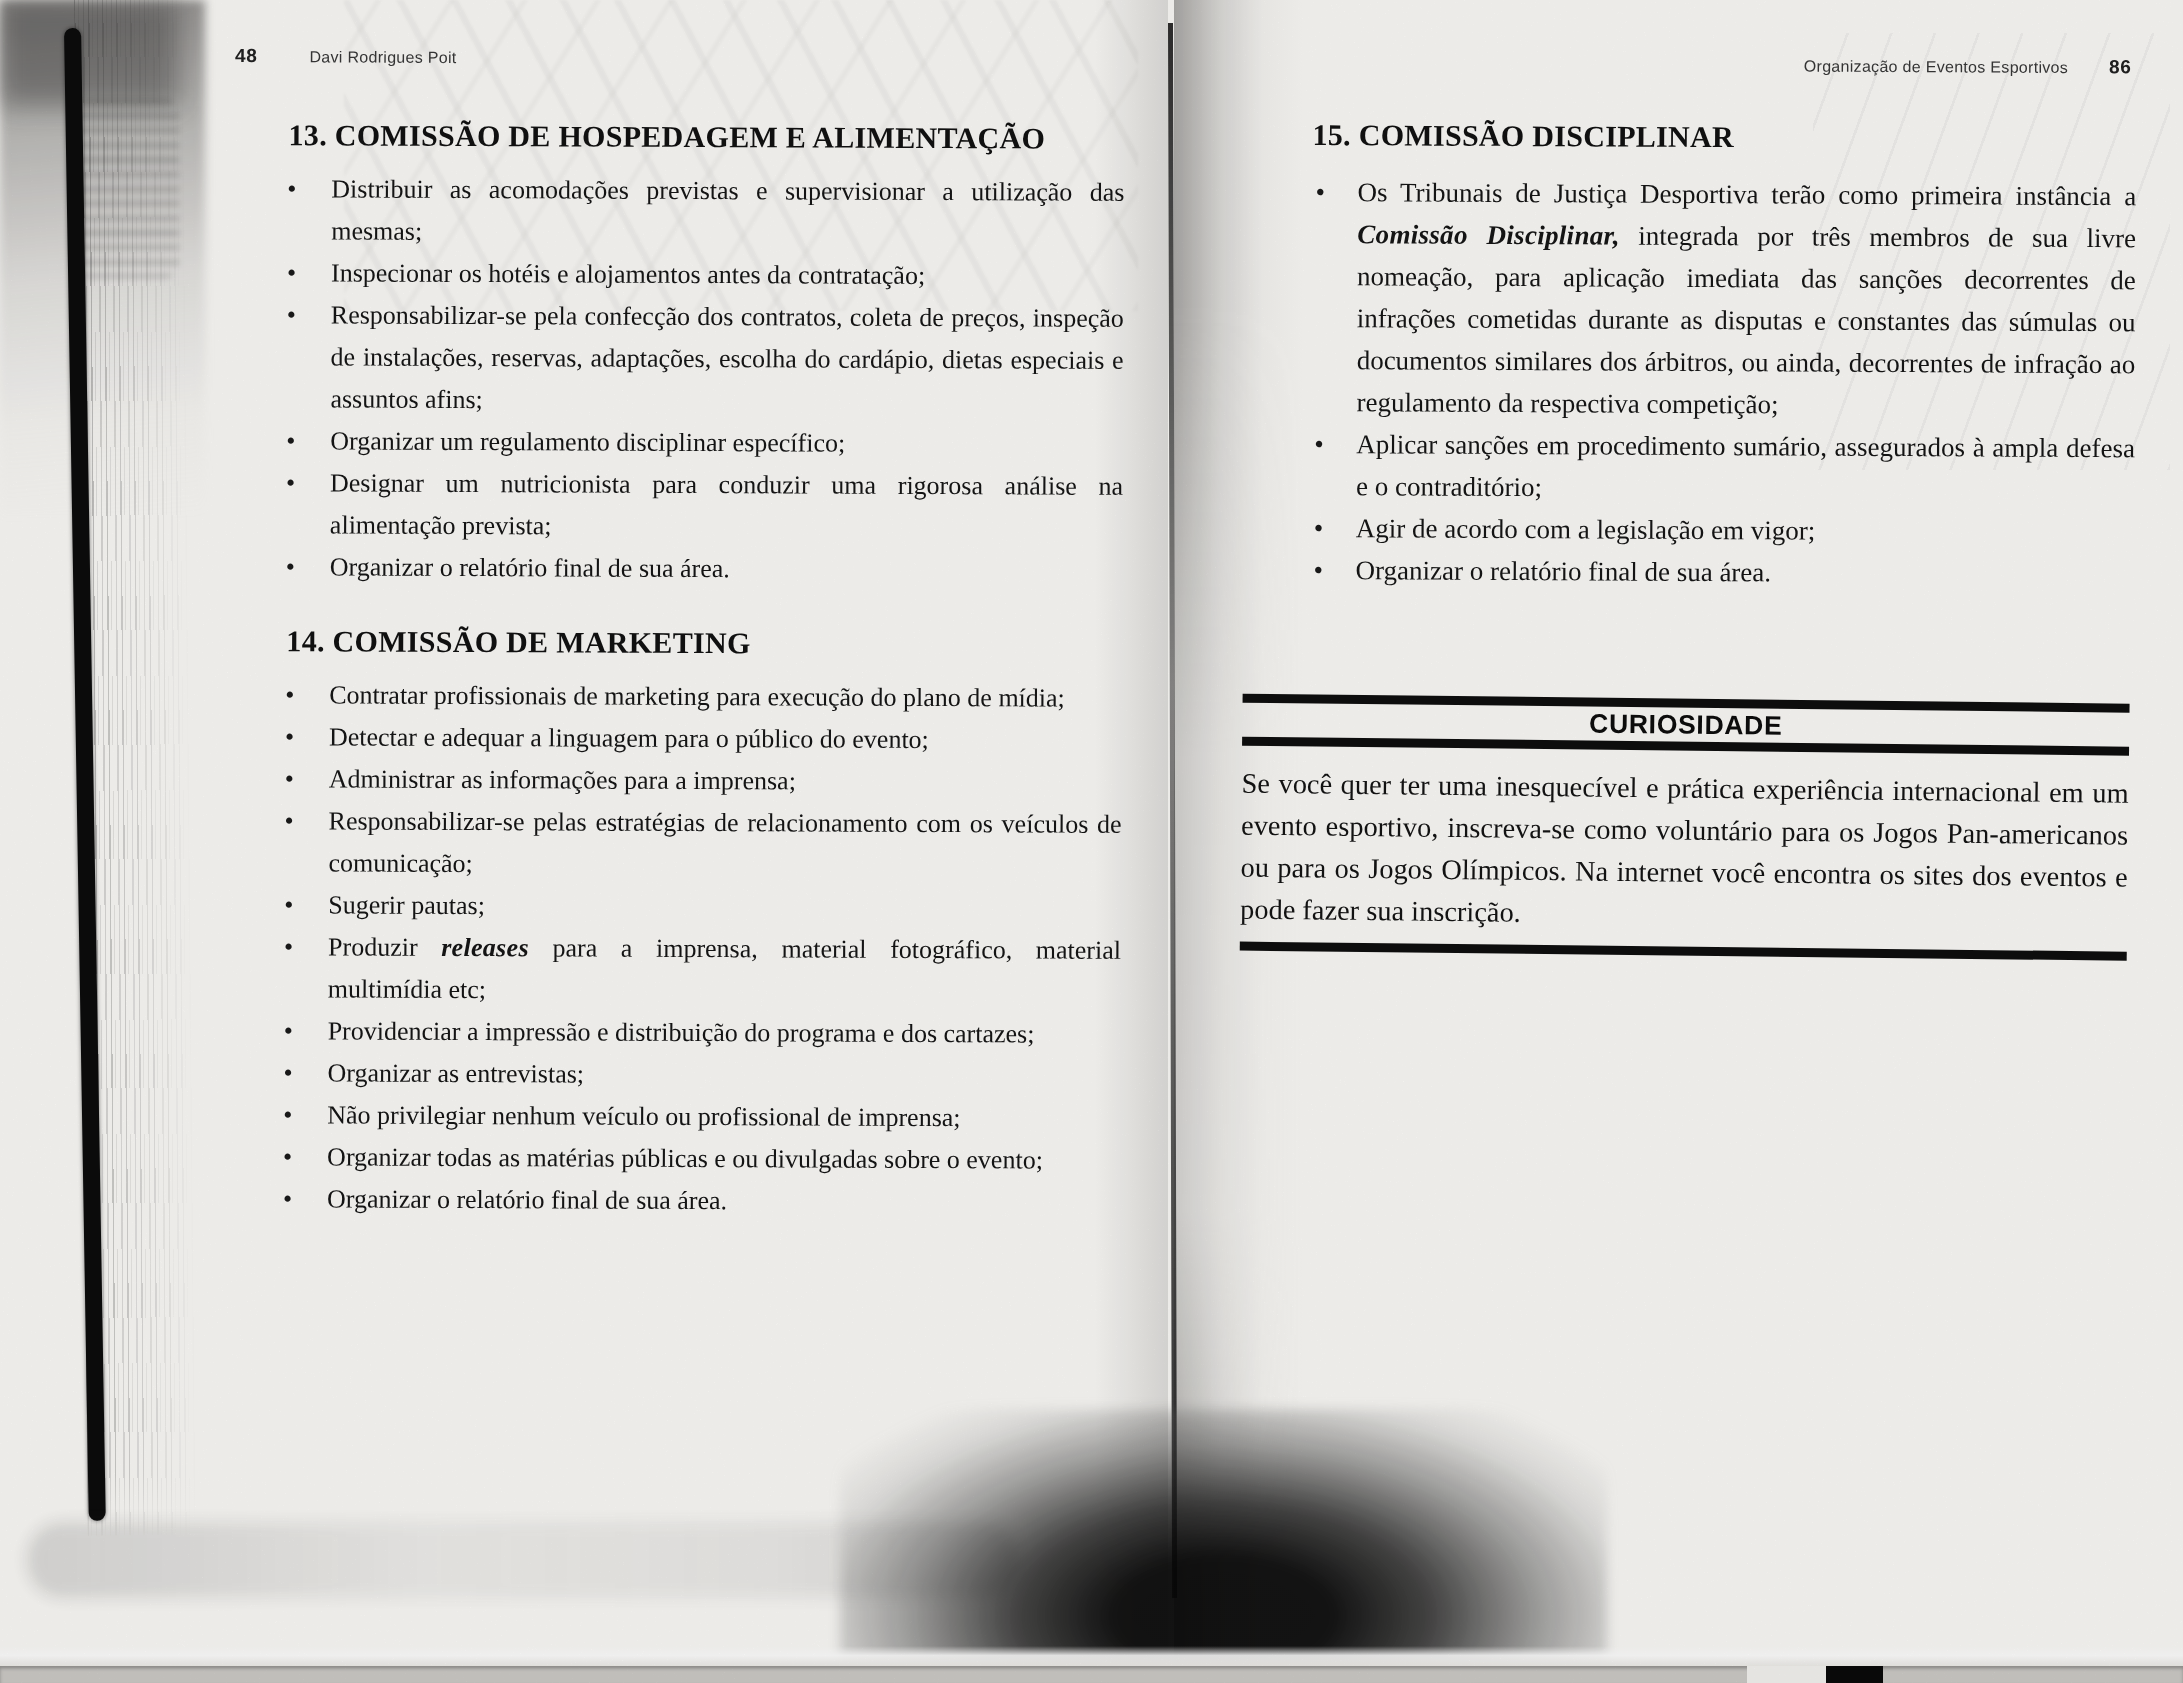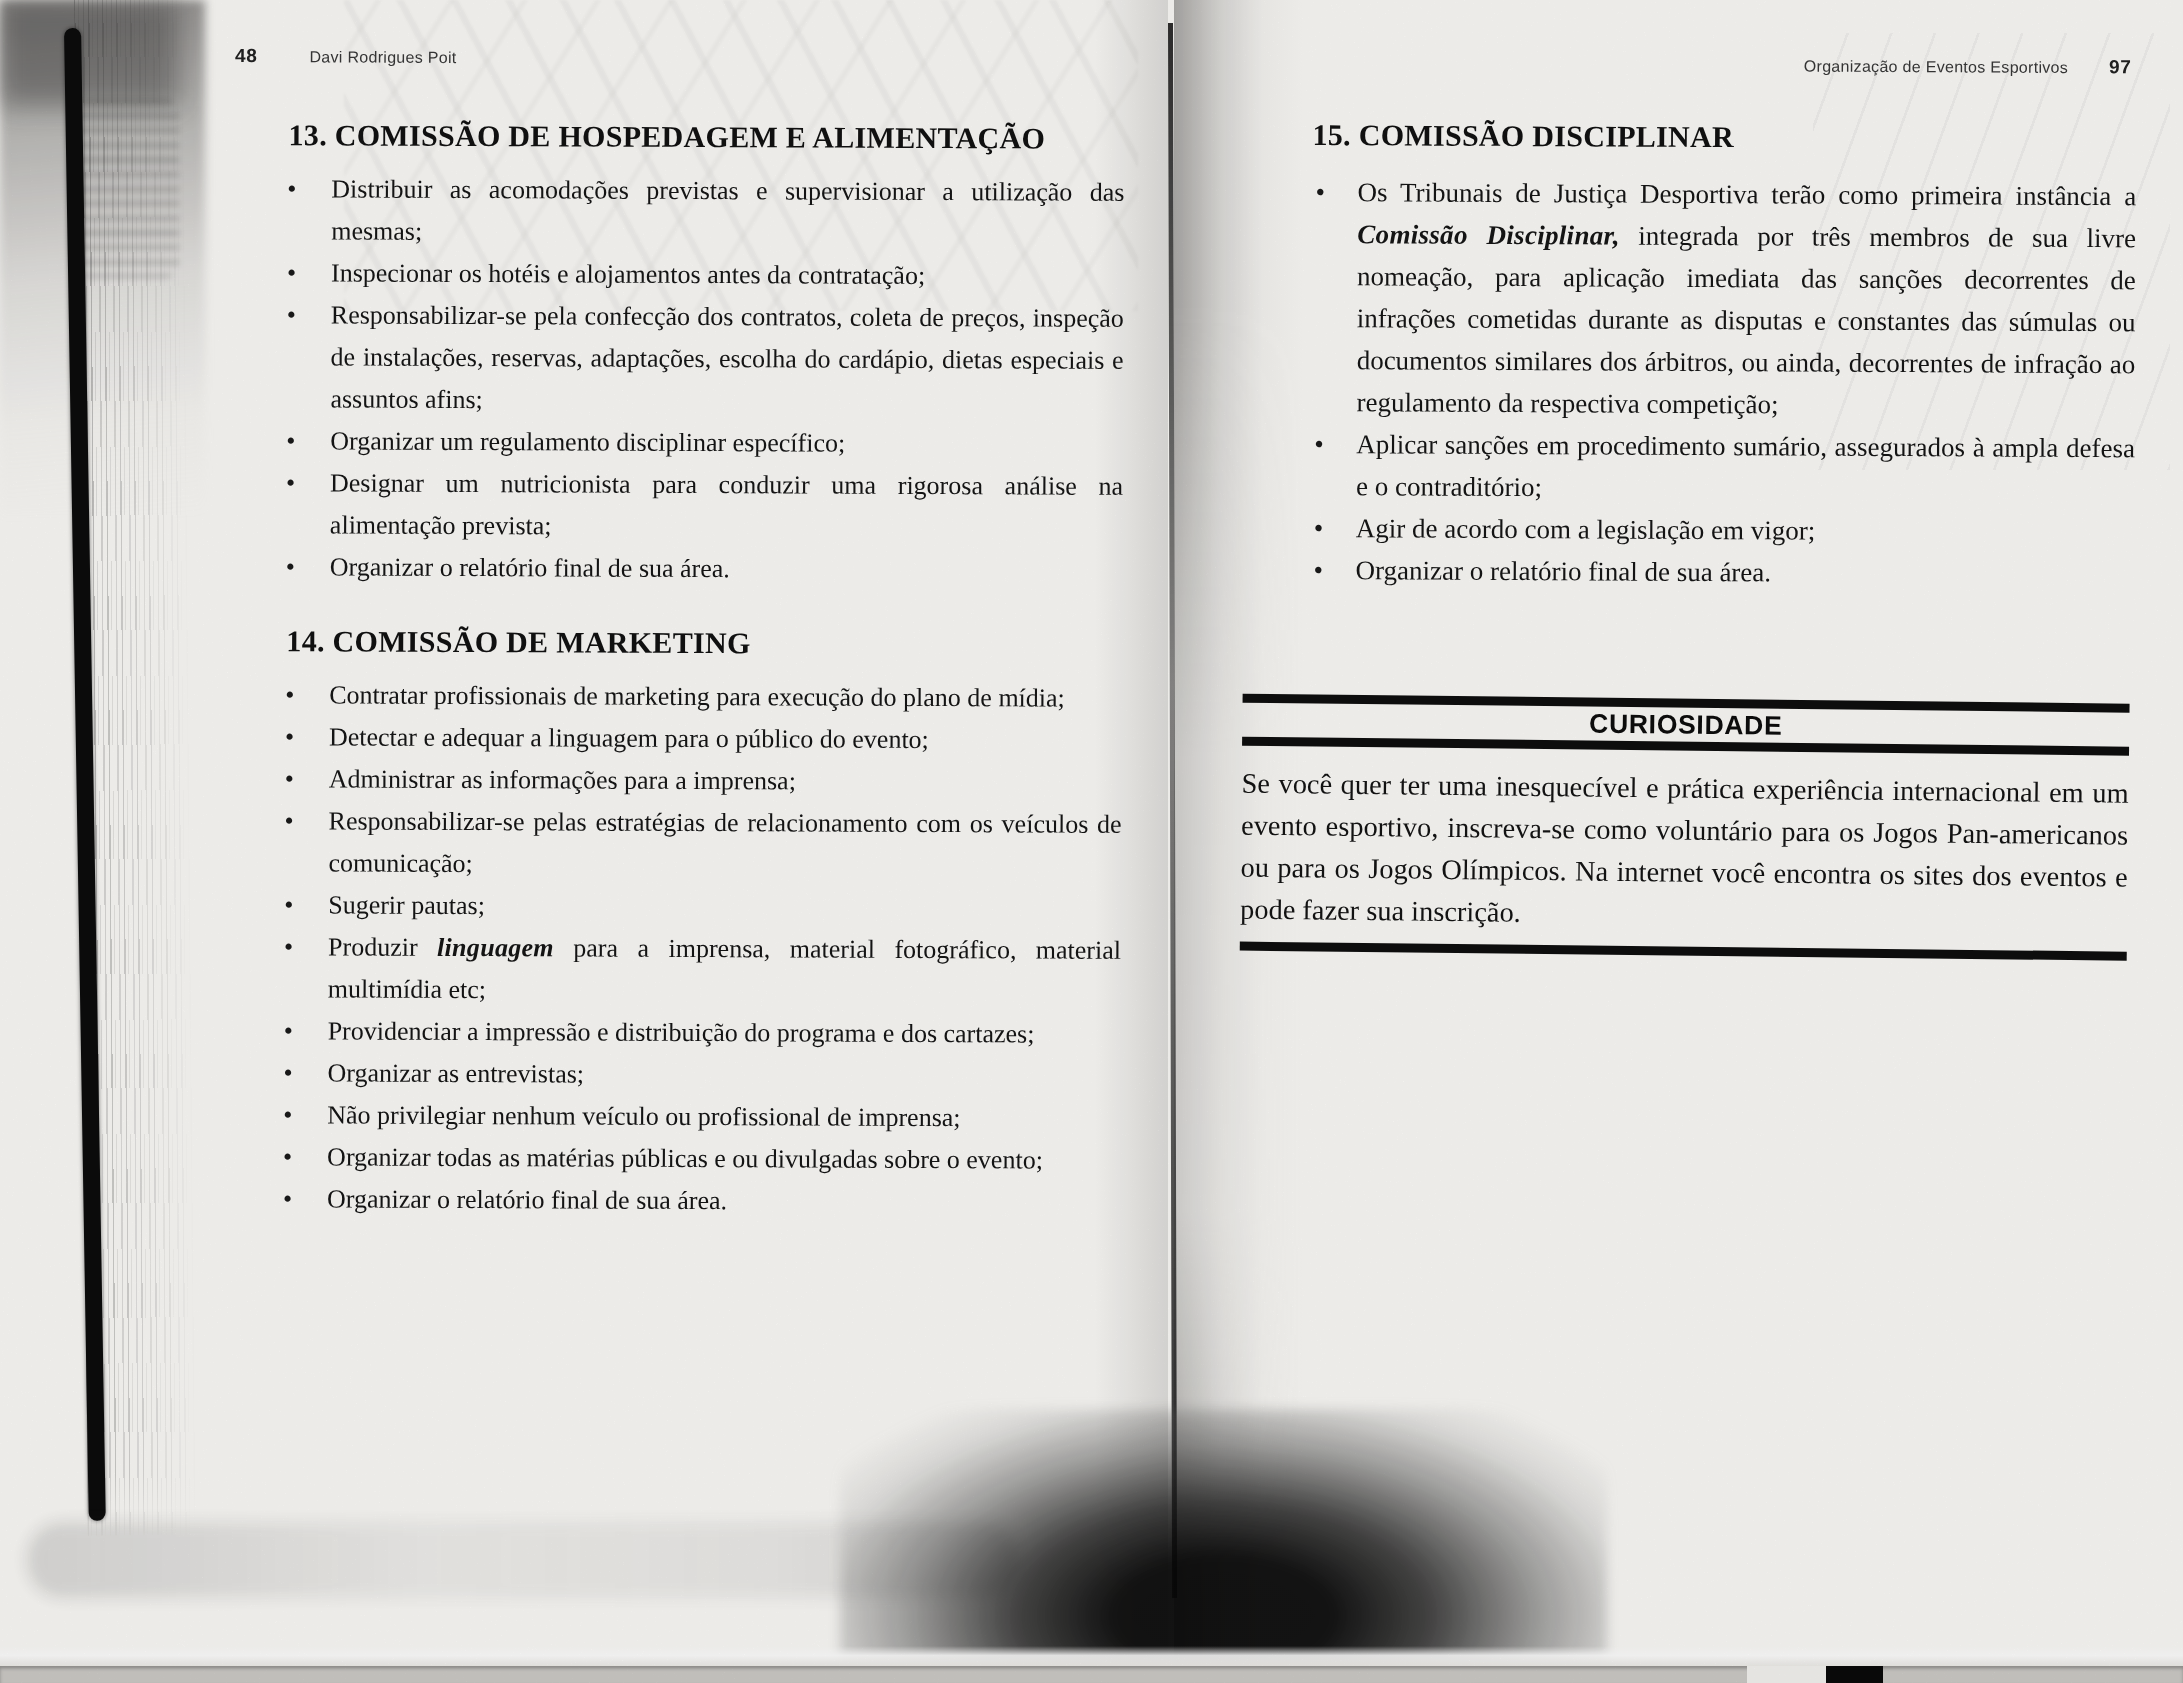--- a/index.html
+++ b/index.html
@@ -209,21 +209,21 @@
         <li>
           <span class="dot">•</span>
           <span class="btxt">Responsabilizar-se pelas estratégias de relacionamento com os veículos de comunicação;</span>
         </li>
         <li>
           <span class="dot">•</span>
           <span class="btxt">Sugerir pautas;</span>
         </li>
         <li>
           <span class="dot">•</span>
-          <span class="btxt">Produzir <b><i>linguagem</i></b> para a imprensa, material fotográfico, material multimídia etc;</span>
+          <span class="btxt">Produzir <b><i>releases</i></b> para a imprensa, material fotográfico, material multimídia etc;</span>
         </li>
         <li>
           <span class="dot">•</span>
           <span class="btxt">Providenciar a impressão e distribuição do programa e dos carta­zes;</span>
         </li>
         <li>
           <span class="dot">•</span>
           <span class="btxt">Organizar as entrevistas;</span>
         </li>
         <li>
@@ -238,21 +238,21 @@
           <span class="dot">•</span>
           <span class="btxt">Organizar o relatório final de sua área.</span>
         </li>
       </ul>
   </section>
 </main>
 
 <main class="page page-right">
   <header class="running">
     <span>Organização de Eventos Esportivos</span>
-    <span class="pagenum">97</span>
+    <span class="pagenum">86</span>
   </header>
   <section>
     <h2 class="section-title">15. COMISSÃO DISCIPLINAR</h2>
     <ul class="bullets">
         <li>
           <span class="dot">•</span>
           <span class="btxt">Os Tribunais de Justiça Desportiva terão como primeira ins­tância a <b><i>Comissão Disciplinar,</i></b> integrada por três membros de sua livre nomeação, para aplicação imediata das sanções decorrentes de infrações cometidas durante as disputas e cons­tantes das súmulas ou documentos similares dos árbitros, ou ainda, decorrentes de infração ao regulamento da respectiva competição;</span>
         </li>
         <li>
           <span class="dot">•</span>

